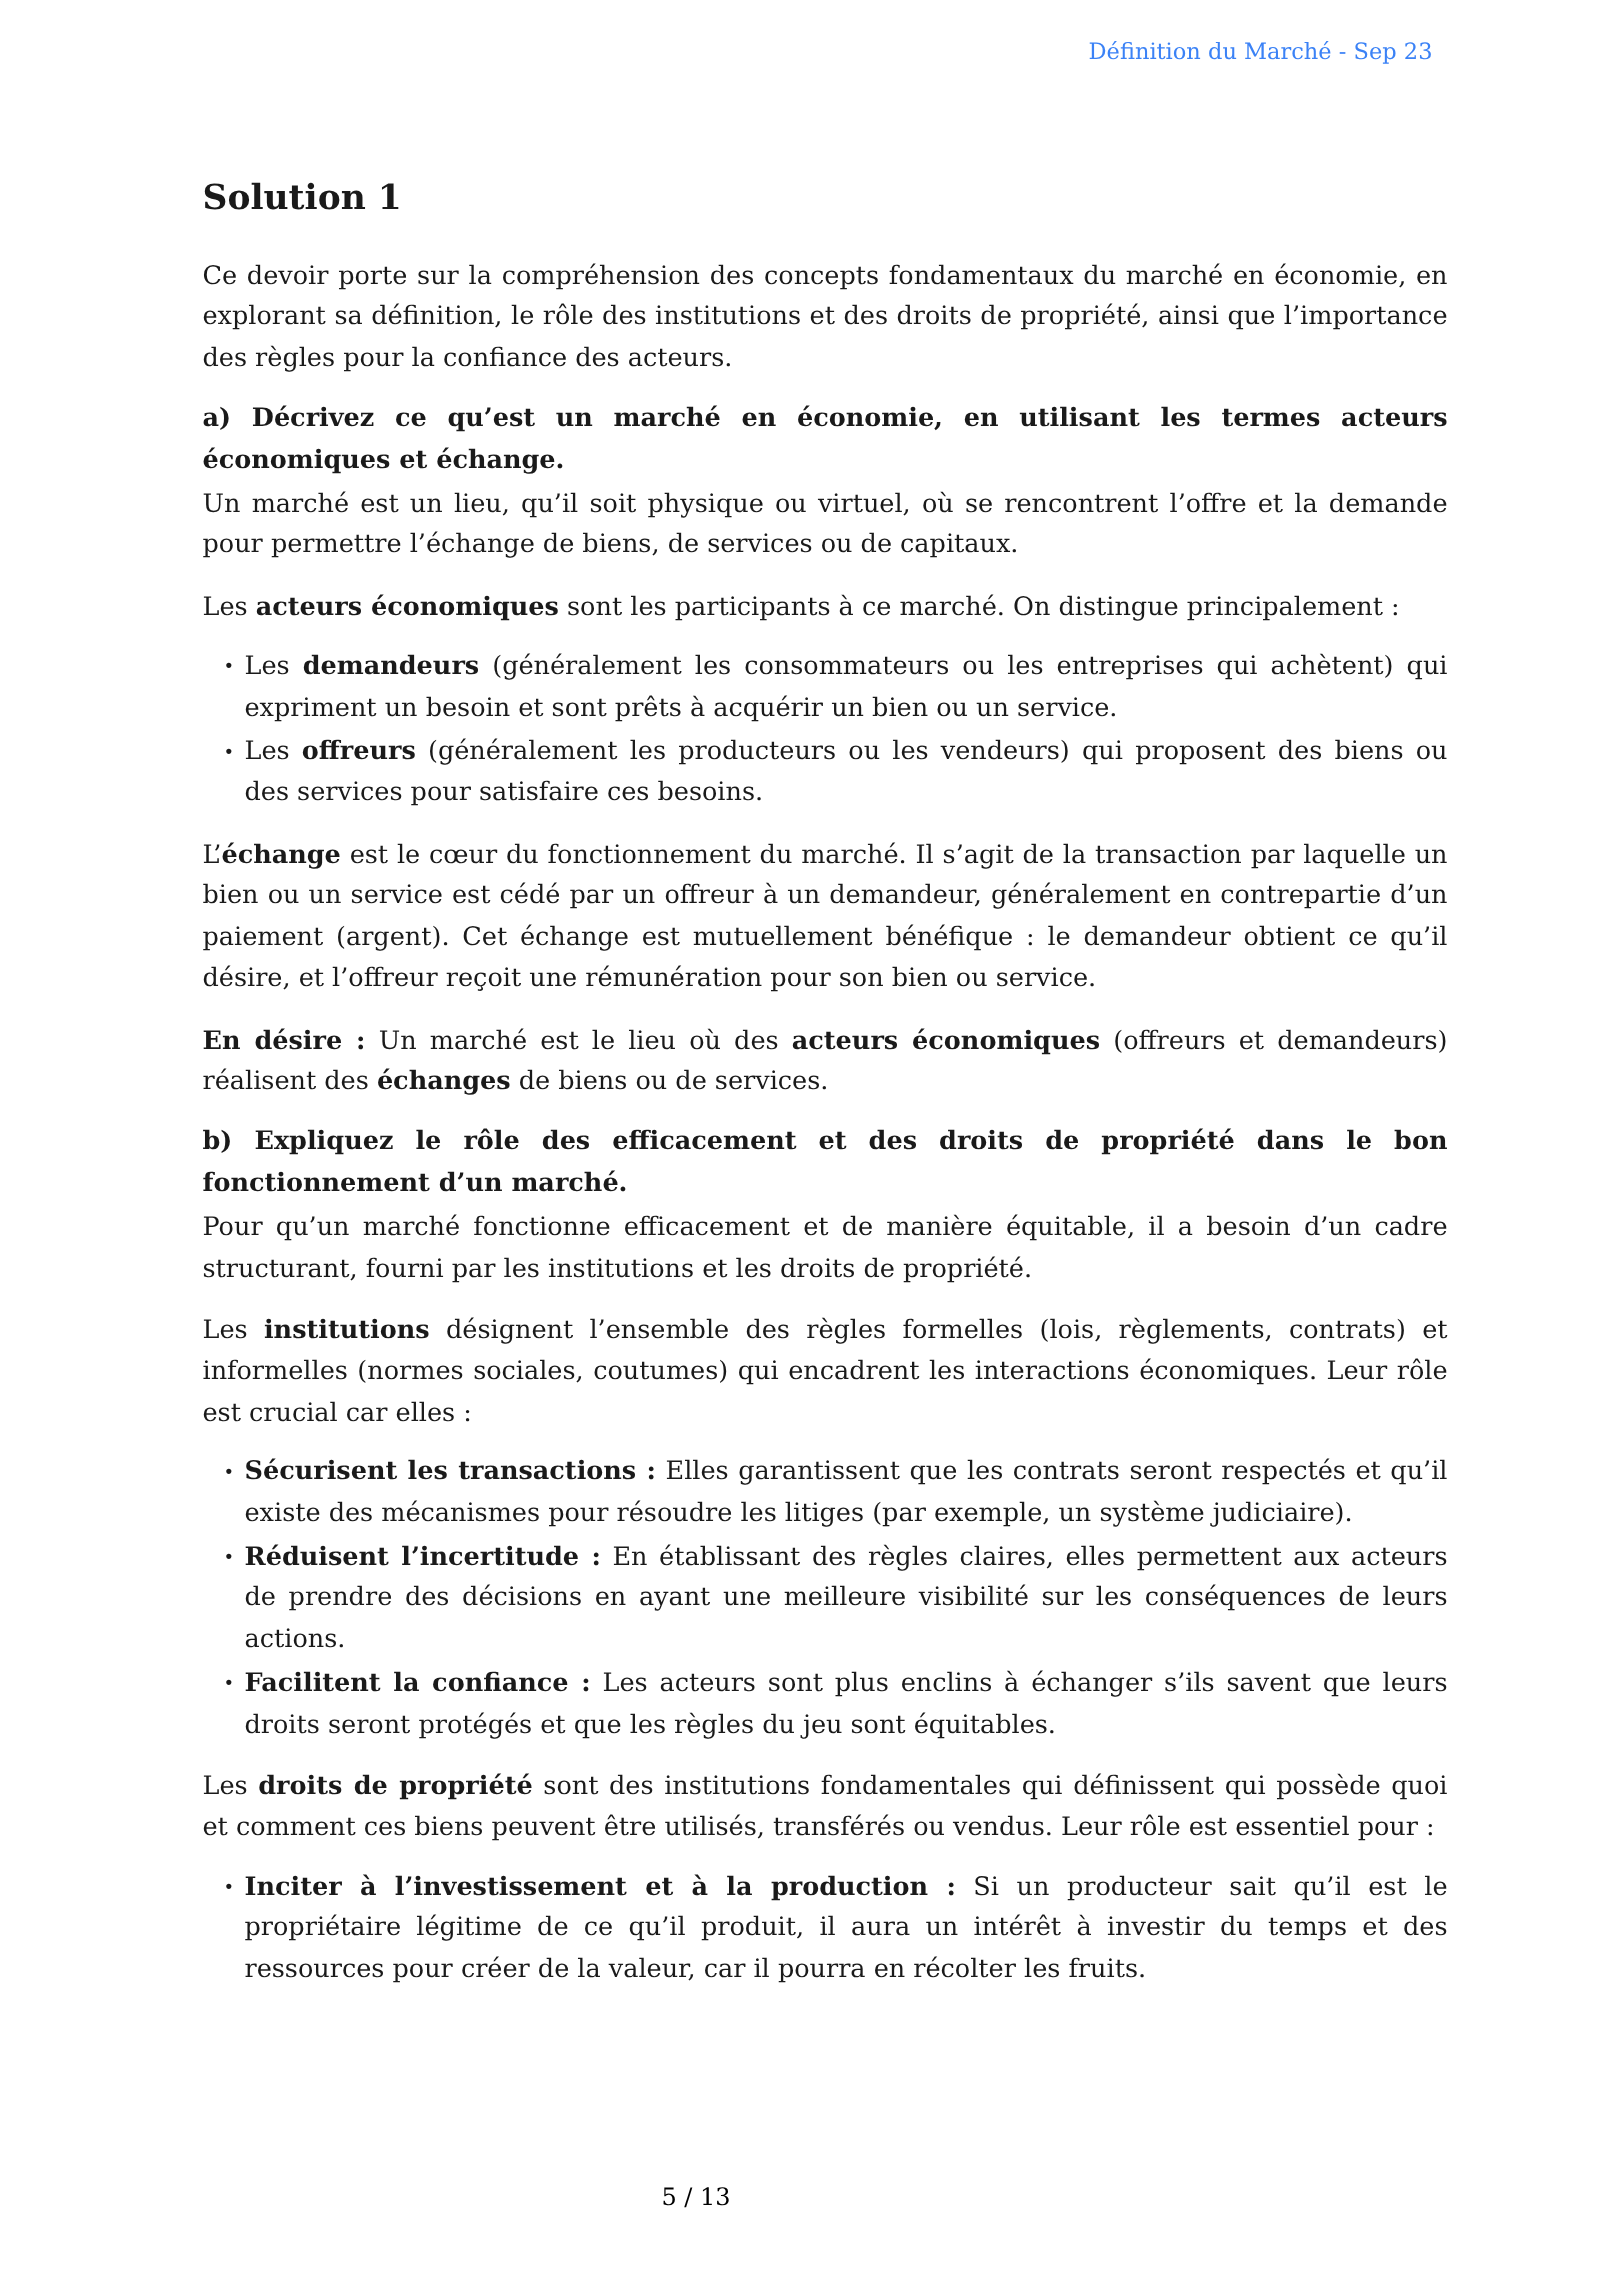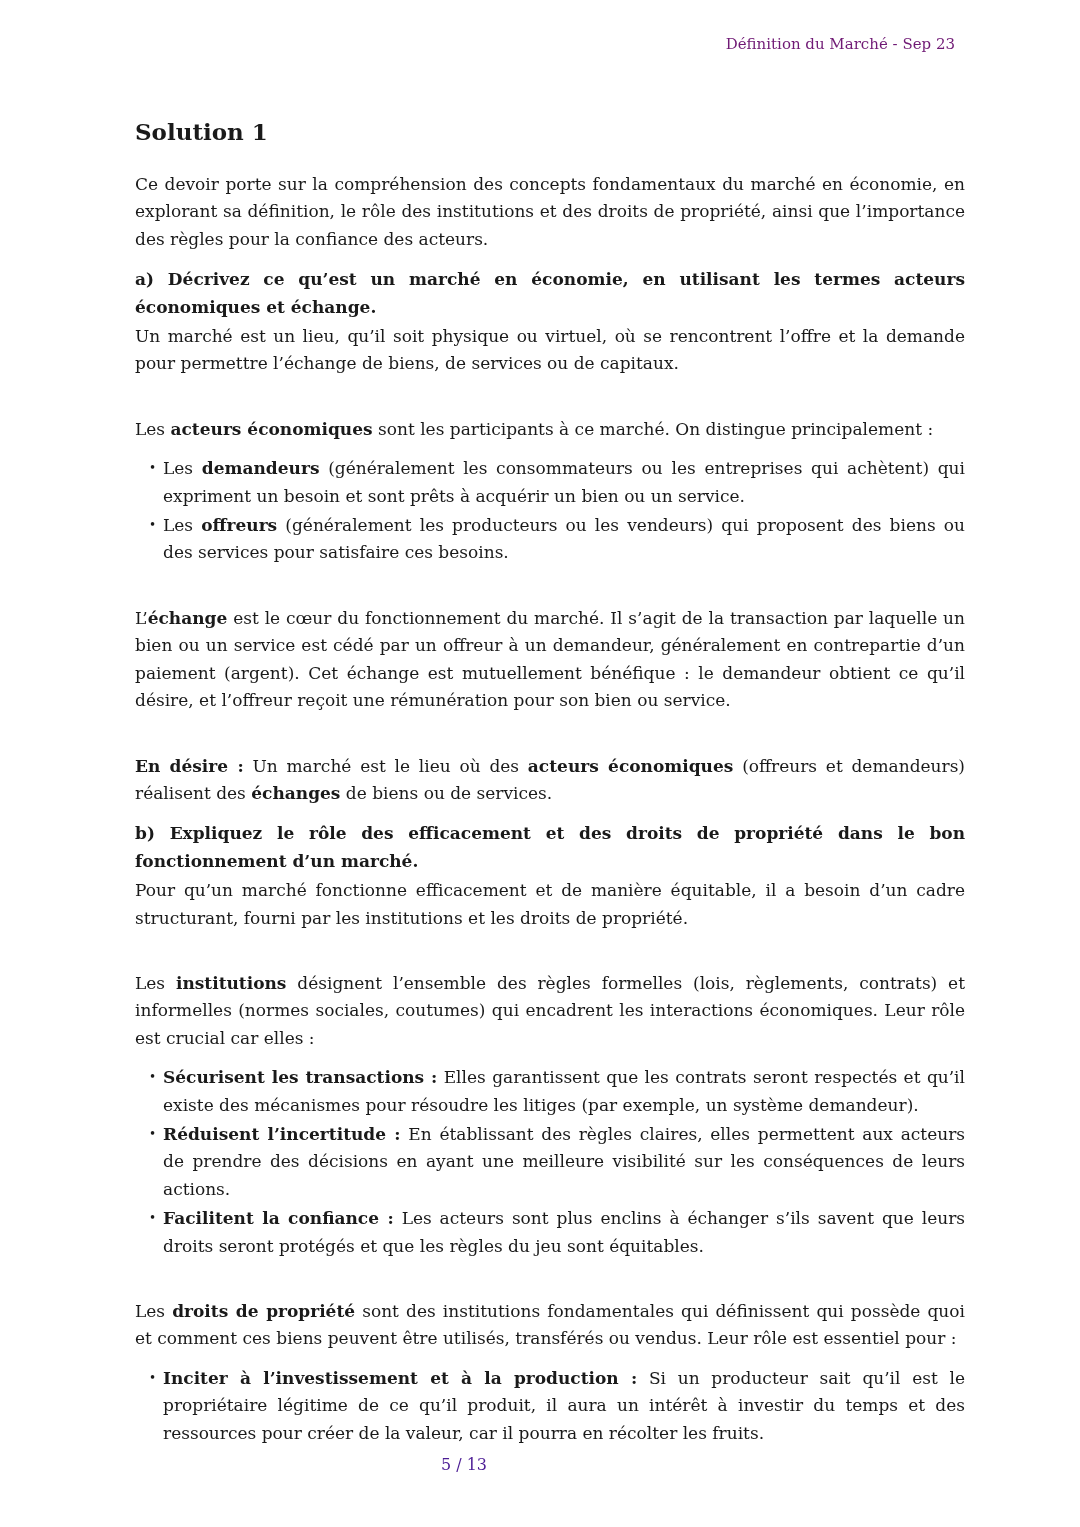--- a/index.html
+++ b/index.html
@@ -11,25 +11,25 @@
     position: relative;
     width: 1080px;
     height: 1527px;
     background: #ffffff;
     font-family: "DejaVu Serif", "Liberation Serif", serif;
     color: #1a1a1a;
     overflow: hidden;
   }
   .header {
     position: absolute;
-    top: 34px;
+    top: 24px;
     right: 125px;
     font-size: 15px;
     line-height: 20px;
-    color: #701a75;
+    color: #3b82f6;
   }
   .doc-body {
     position: absolute;
     left: 135px;
     top: 118px;
     width: 830px;
   }
   .title {
     font-size: 23px;
     font-weight: 700;
@@ -41,21 +41,21 @@
     font-size: 17px;
     line-height: 27.4px;
     text-align: justify;
     hyphens: auto;
     -webkit-hyphens: auto;
   }
   .heading { font-weight: 700; }
   .b { font-weight: 700; }
   .gap-0 { margin-top: 2px; }
   .gap-m { margin-top: 13px; }
-  .gap-l { margin-top: 38px; }
+  .gap-l { margin-top: 14px; }
   .bullets {
     list-style: none;
     margin: 12px 0 0 0;
     padding: 0 0 0 28px;
   }
   .bullets li {
     position: relative;
     font-size: 17px;
     line-height: 27.4px;
     text-align: justify;
@@ -72,21 +72,21 @@
     line-height: 27.4px;
   }
   .footer {
     position: absolute;
     left: 0;
     bottom: 52px;
     width: 928px;
     text-align: center;
     font-size: 16px;
     line-height: 20px;
-    color: #4c1d95;
+    color: #000000;
   }
 </style>
 </head>
 <body>
 
 <div class="page">
 
   <div class="header">
     <span>Définition du Marché - Sep 23</span>
   </div>
@@ -112,21 +112,21 @@
 
     <p class="para gap-l"><span class="b">En désire :</span><span> Un marché est le lieu où des </span><span class="b">acteurs économiques</span><span> (offreurs et demandeurs) réalisent des </span><span class="b">échanges</span><span> de biens ou de services.</span></p>
 
     <p class="para heading gap-m"><span>b) Expliquez le rôle des efficacement et des droits de propriété dans le bon fonctionnement d’un marché.</span></p>
 
     <p class="para gap-0"><span>Pour qu’un marché fonctionne efficacement et de manière équitable, il a besoin d’un cadre structurant, fourni par les institutions et les droits de propriété.</span></p>
 
     <p class="para gap-l"><span>Les </span><span class="b">institutions</span><span> désignent l’ensemble des règles formelles (lois, règlements, contrats) et informelles (normes sociales, coutumes) qui encadrent les interactions économiques. Leur rôle est crucial car elles :</span></p>
 
     <ul class="bullets">
-      <li><span class="b">Sécurisent les transactions :</span><span> Elles garantissent que les contrats seront respectés et qu’il existe des mécanismes pour résoudre les litiges (par exemple, un système demandeur).</span></li>
+      <li><span class="b">Sécurisent les transactions :</span><span> Elles garantissent que les contrats seront respectés et qu’il existe des mécanismes pour résoudre les litiges (par exemple, un système judiciaire).</span></li>
       <li><span class="b">Réduisent l’incertitude :</span><span> En établissant des règles claires, elles permettent aux acteurs de prendre des décisions en ayant une meilleure visibilité sur les conséquences de leurs actions.</span></li>
       <li><span class="b">Facilitent la confiance :</span><span> Les acteurs sont plus enclins à échanger s’ils savent que leurs droits seront protégés et que les règles du jeu sont équitables.</span></li>
     </ul>
 
     <p class="para gap-l"><span>Les </span><span class="b">droits de propriété</span><span> sont des institutions fondamentales qui définissent qui possède quoi et comment ces biens peuvent être utilisés, transférés ou vendus. Leur rôle est essentiel pour :</span></p>
 
     <ul class="bullets">
       <li><span class="b">Inciter à l’investissement et à la production :</span><span> Si un producteur sait qu’il est le propriétaire légitime de ce qu’il produit, il aura un intérêt à investir du temps et des ressources pour créer de la valeur, car il pourra en récolter les fruits.</span></li>
     </ul>
 

